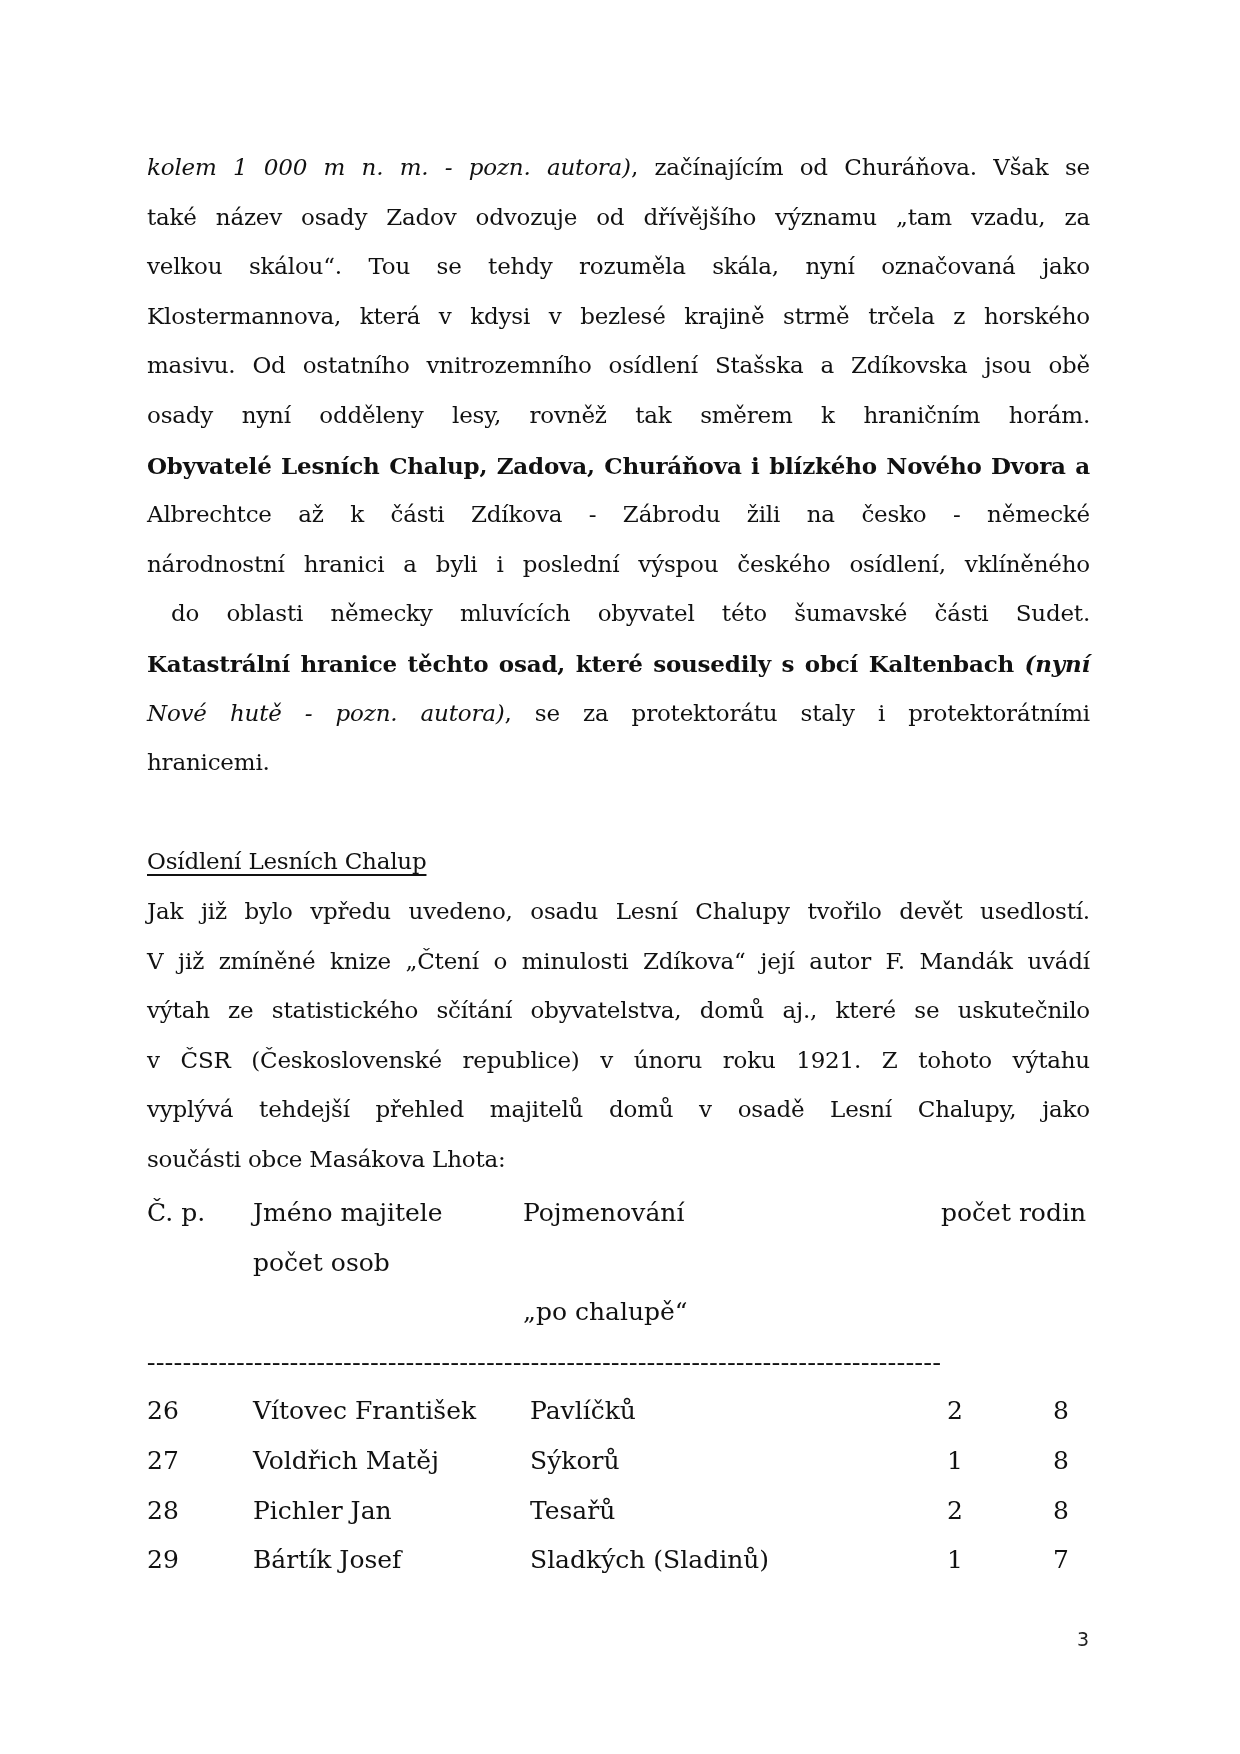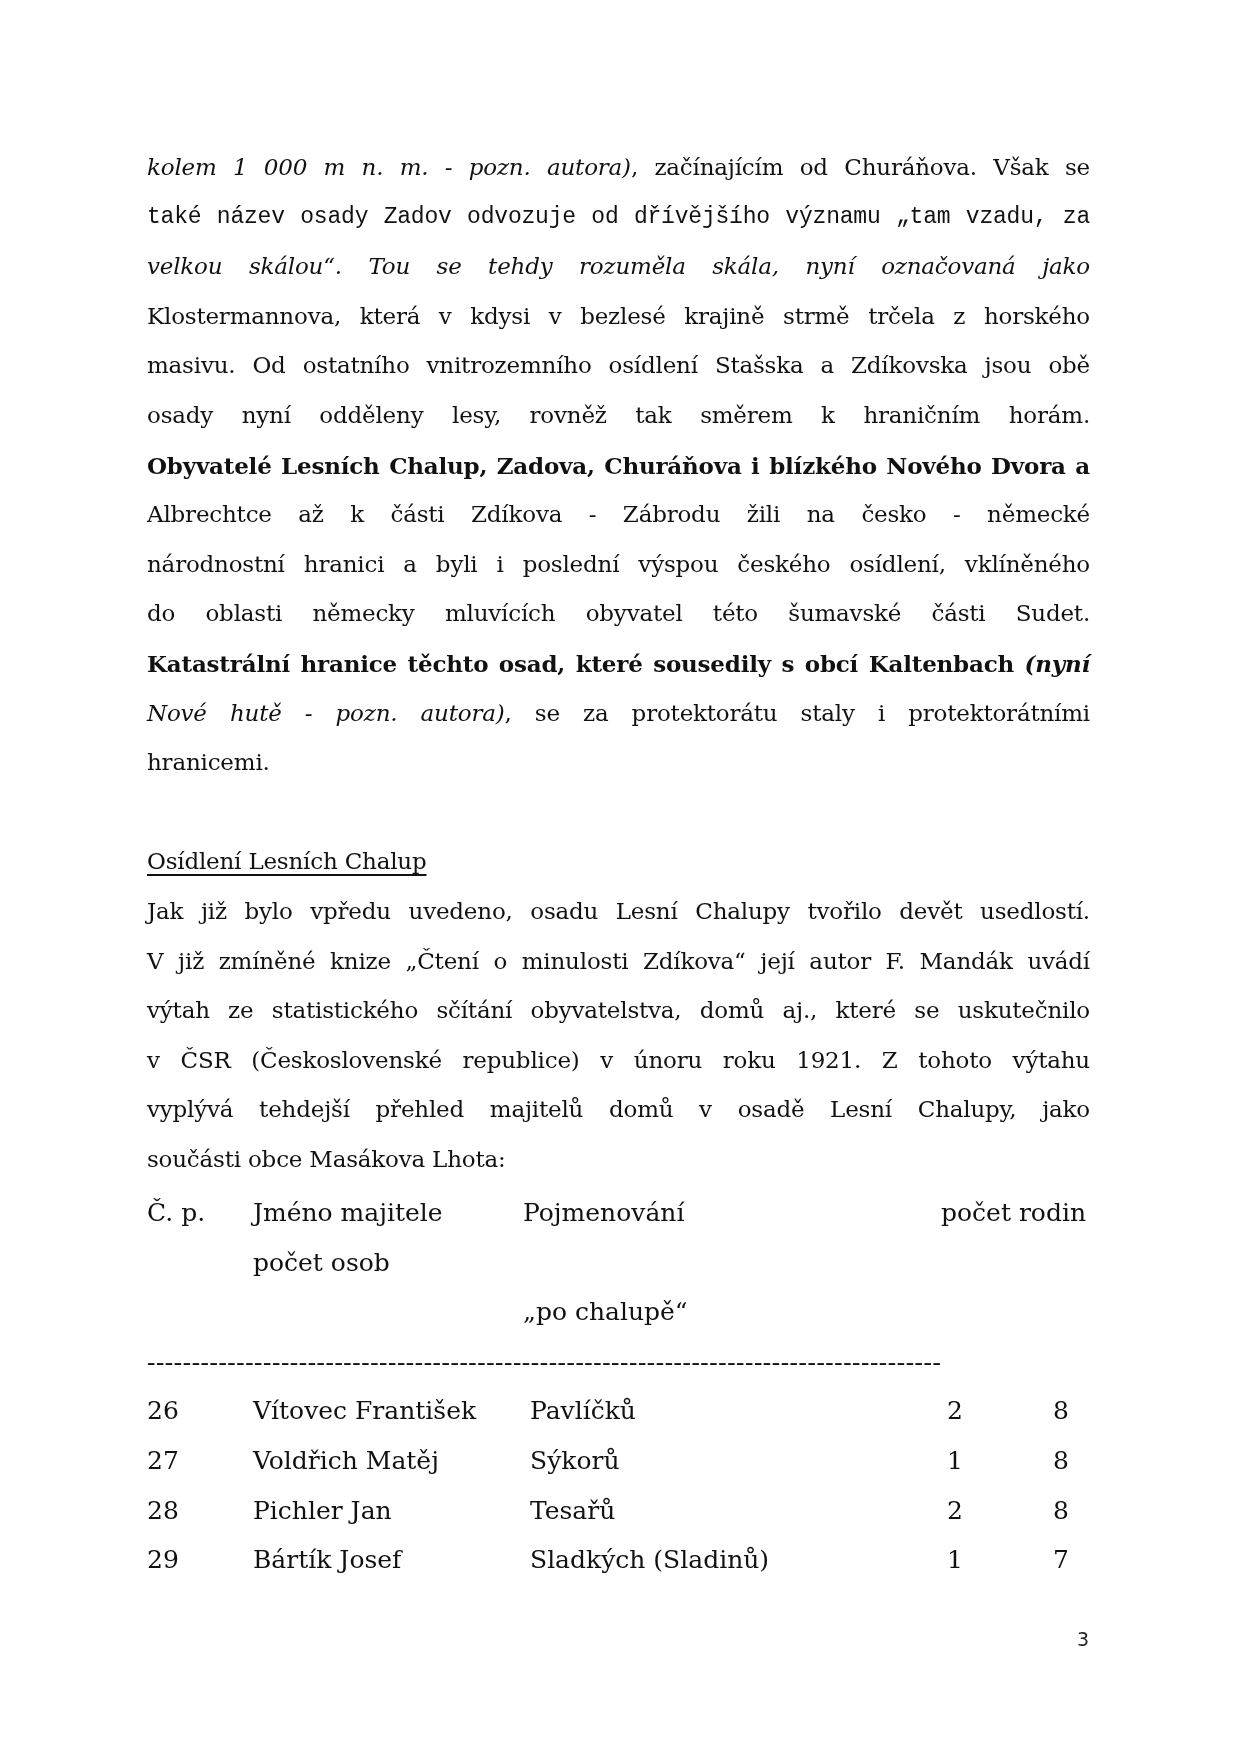--- a/index.html
+++ b/index.html
@@ -27,29 +27,29 @@
   .page-number { position: absolute; left: 1077px; top: 1628px; font-family: "DejaVu Sans", sans-serif; font-size: 19px; color: #222; }
 </style>
 </head>
 <body>
 
 <div class="page">
 
   <div class="body-text">
     <div id="p1">
         <div class="line" style="white-space: normal;"><span class="it">kolem 1 000 m n. m. - pozn. autora)</span><span>, začínajícím od Churáňova. Však se</span></div>
-        <div class="line" style="white-space: normal; font-family: Liberation Mono, monospace;"><span>také název osady Zadov odvozuje od dřívějšího významu „tam vzadu, za</span></div>
-        <div class="line" style="white-space: normal; font-style: italic;"><span>velkou skálou“. Tou se tehdy rozuměla skála, nyní označovaná jako</span></div>
+        <div class="line" style="white-space: normal;"><span>také název osady Zadov odvozuje od dřívějšího významu „tam vzadu, za</span></div>
+        <div class="line" style="white-space: normal;"><span>velkou skálou“. Tou se tehdy rozuměla skála, nyní označovaná jako</span></div>
         <div class="line" style="white-space: normal;"><span>Klostermannova, která v kdysi v bezlesé krajině strmě trčela z horského</span></div>
         <div class="line" style="white-space: normal;"><span>masivu. Od ostatního vnitrozemního osídlení Stašska a Zdíkovska jsou obě</span></div>
         <div class="line" style="white-space: normal;"><span>osady nyní odděleny lesy, rovněž tak směrem k hraničním horám.</span></div>
         <div class="line" style="white-space: normal; font-weight: bold;"><span>Obyvatelé Lesních Chalup, Zadova, Churáňova i blízkého Nového Dvora a</span></div>
         <div class="line" style="white-space: normal;"><span>Albrechtce  až k části Zdíkova - Zábrodu žili na česko - německé</span></div>
         <div class="line" style="white-space: normal;"><span>národnostní hranici a byli i poslední výspou českého osídlení, vklíněného</span></div>
-        <div class="line" style="white-space: normal;"><span>do oblasti německy mluvících obyvatel této šumavské části Sudet.</span></div>
+        <div class="line" style="white-space: normal; margin-left: 24px;"><span>do oblasti německy mluvících obyvatel této šumavské části Sudet.</span></div>
         <div class="line" style="white-space: normal; font-weight: bold;"><span>Katastrální hranice těchto osad, které sousedily s obcí Kaltenbach </span><span class="it">(nyní</span></div>
         <div class="line" style="white-space: normal;"><span class="it">Nové hutě - pozn. autora)</span><span>, se za protektorátu staly i protektorátními</span></div>
         <div class="line last"><span>hranicemi.</span></div>
       </div>
     <div class="gap"></div>
     <div class="line last">
       <span class="heading">Osídlení Lesních Chalup</span>
     </div>
     <div id="p2">
         <div class="line" style="white-space: normal;">Jak již bylo vpředu uvedeno, osadu Lesní Chalupy tvořilo devět usedlostí.</div>

